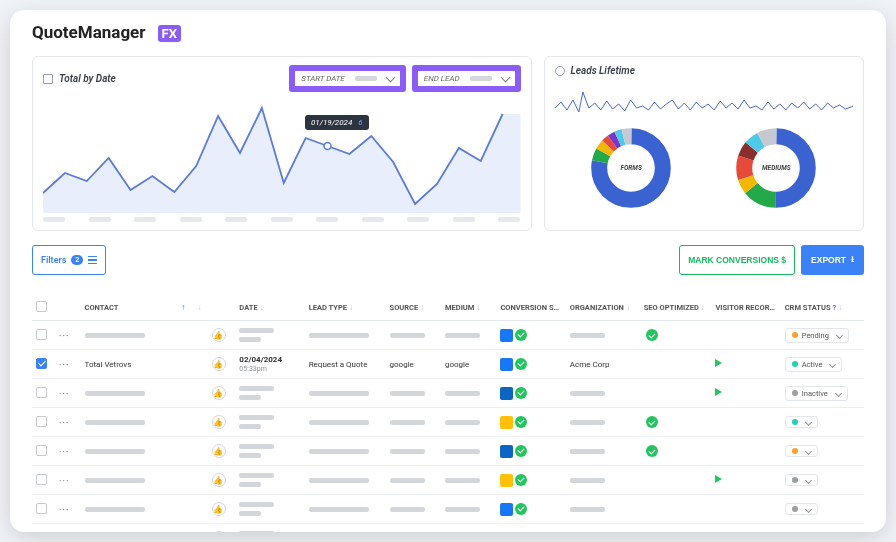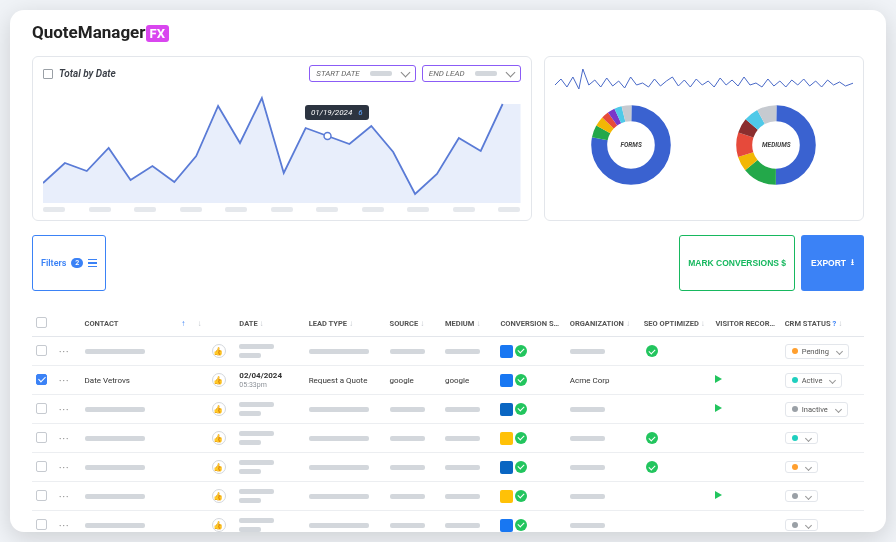--- a/index.html
+++ b/index.html
@@ -1,29 +1,29 @@
 <!DOCTYPE html>
 <html><head>
 <meta charset="utf-8">
 <style>
   * { box-sizing: border-box; margin: 0; padding: 0; }
   body { font-family: -apple-system, "Segoe UI", Roboto, Arial, sans-serif; background:#f0f3f7; width:896px; height:542px; overflow:hidden; }
   .app-frame { width:876px; height:522px; margin:10px; background:#fff; border-radius:14px; box-shadow:0 6px 24px rgba(0,0,0,.15); overflow:hidden; display:flex; flex-direction:column; }
   .topbar{ padding:12px 22px 8px; }
   .logo{ font-size:17px; font-weight:700; color:#222; }
-  .logo .fx{ display:inline-block; background:#d946ef; color:#fff; border-radius:3px; padding:1px 4px; font-size:13px; margin-left:0;}
+  .logo .fx{ display:inline-block; background:#8b5cf6; color:#fff; border-radius:3px; padding:1px 4px; font-size:13px; margin-left:12px;}
   .cards{ display:flex; gap:12px; padding:6px 22px 10px;}
   .card{ border:1px solid #e3e6eb; border-radius:6px; flex:1; padding:8px 10px; display:flex; flex-direction:column; position:relative;font-style:italic;}
   .card.left{ flex:1.6;}
   .card-head{ display:flex; align-items:center; justify-content:space-between; padding-bottom:6px;}
   .card-title{ font-size:10px; color:#3a3f47; font-weight:600; display:flex; align-items:center; gap:6px;}
   .icon-cal, .icon-user{ width:10px; height:10px; border:1px solid #9aa0a6; border-radius:1px; position:relative;}
   .icon-user{ border-radius:50%;}
   .date-selects{ display:flex; gap:6px;}
-  .date-select{ border:1px solid #8b5cf6; border-radius:3px; font-size:8px; color:#666; padding:3px 6px; display:flex; align-items:center; gap:10px; cursor:pointer;}
+  .date-select{ border:6px solid #8b5cf6; border-radius:3px; font-size:8px; color:#666; padding:3px 6px; display:flex; align-items:center; gap:10px; cursor:pointer;}
   .chev{ width:7px; height:7px; border-right:1.2px solid #888; border-bottom:1.2px solid #888; transform:rotate(45deg); margin-top:-2px;}
   .chart-area{ flex:1; position:relative; overflow:hidden;}
   svg.line{ width:100%; height:115px; display:block;}
   .tooltip{ position:absolute; left:262px; top:17px; background:#2c3440; color:#fff; font-size:8px; padding:3px 6px; border-radius:3px; display:flex; gap:6px;}
   .tooltip .n{ color:#62a7ff;}
   .xlabels{ display:flex; justify-content:space-between; margin-top:4px;}
   .xlabels span{ width:22px; height:5px; background:#e5e8ec; border-radius:2px;}
   .right-card{ display:flex; flex-direction:column; gap:6px;}
   .spark{ height:30px;}
   svg.spark-line{ width:100%; height:30px;}
@@ -31,21 +31,21 @@
   .donut-wrap{ display:flex; flex-direction:column; align-items:center; gap:4px; position:relative;}
   .donut-label{ position:absolute; top:50%; left:50%; transform:translate(-50%,-50%); font-size:6.5px; color:#444; font-weight:700;}
   svg.donut{ width:84px; height:84px;}
   .toolbar{ display:flex; justify-content:space-between; padding:4px 22px;}
   .filters-btn{ border:1px solid #3b82f6; color:#3b82f6; font-size:9px; padding:4px 8px; border-radius:3px; display:flex; align-items:center; gap:5px; font-weight:600; cursor:pointer;}
   .badge{ background:#3b82f6; color:#fff; border-radius:8px; font-size:7px; padding:1px 4px;}
   .sliders-ico{ width:9px; height:9px; display:flex; flex-direction:column; gap:2px;}
   .sliders-ico span{ height:1.5px; background:#3b82f6; position:relative;}
   .right-btns{ display:flex; gap:6px;}
   .btn-outline-green{ border:1px solid #17b85f; color:#17b85f; font-size:8.5px; padding:4px 8px; border-radius:3px; font-weight:700; cursor:pointer;background:#fff;}
-  .btn-blue{ background:#3b82f6; color:#fff; border:none; font-size:8.5px; padding:21px 10px; border-radius:3px; font-weight:700; cursor:pointer; display:flex; gap:5px; align-items:center;}
+  .btn-blue{ background:#3b82f6; color:#fff; border:none; font-size:8.5px; padding:8px 10px; border-radius:3px; font-weight:700; cursor:pointer; display:flex; gap:5px; align-items:center;}
   .table-wrap{ padding:0 22px 10px; overflow:hidden; flex:1;}
   table{ width:100%; border-collapse:collapse; font-size:8px; color:#333; table-layout:fixed;margin-top:16px;}
   th{ text-align:left; font-weight:700; color:#555; padding:6px 4px; border-bottom:1px solid #e3e6eb; font-size:7.5px; position:relative; white-space:nowrap; overflow:hidden; text-overflow:ellipsis;}
   th .sort{ color:#c2c6cc; font-size:8px; margin-left:2px;}
   th .up{ color:#3b82f6;}
   td{ padding:5px 4px; border-bottom:1px solid #eceef1; vertical-align:middle; white-space:nowrap; overflow:hidden;}
   .cb{ width:11px; height:11px; border:1px solid #c6cad0; border-radius:2px; display:inline-block; cursor:pointer;}
   .cb.checked{ background:#3b82f6; border-color:#3b82f6; position:relative;}
   .cb.checked::after{ content:""; position:absolute; left:3px; top:0px; width:3px; height:6px; border:solid #fff; border-width:0 1.5px 1.5px 0; transform:rotate(45deg);}
   .dots{ letter-spacing:1px; color:#888; font-weight:700; cursor:pointer;}
@@ -120,20 +120,26 @@
             <span></span>
             <span></span>
             <span></span>
             <span></span>
             <span></span>
           </div>
       </div>
     </div>
 
     <div class="card right-card">
+      <div class="card-head">
+          <div class="card-title">
+            <span class="icon-user"></span>
+            <span>Leads Lifetime</span>
+          </div>
+        </div>
       <div class="spark">
         <svg class="spark-line" viewBox="0 0 300 30" preserveAspectRatio="none">
           <path d="M0 20 L6 14 L12 22 L18 12 L24 24 L28 4 L34 20 L40 15 L46 22 L52 13 L58 21 L64 16 L70 23 L76 12 L82 20 L88 18 L94 22 L100 14 L106 21 L112 16 L118 12 L124 21 L130 15 L136 22 L142 14 L148 20 L154 16 L160 22 L166 13 L172 20 L178 15 L184 21 L190 12 L196 20 L202 18 L208 22 L214 14 L220 21 L226 16 L232 22 L238 15 L244 20 L250 14 L256 21 L262 16 L268 22 L274 15 L280 20 L286 17 L292 21 L300 18" fill="none" stroke="#4868c7" stroke-width="1"></path>
         </svg>
       </div>
       <div class="donuts">
         <div class="donut-wrap">
           <svg class="donut" viewBox="0 0 42 42">
             <circle cx="21" cy="21" r="15.9" fill="none" stroke="#3a62d0" stroke-width="8" stroke-dasharray="78 22" stroke-dashoffset="25"></circle>
             <circle cx="21" cy="21" r="15.9" fill="none" stroke="#23a84a" stroke-width="8" stroke-dasharray="5 95" stroke-dashoffset="-53"></circle>
@@ -232,21 +238,21 @@
     <td><span class="placeholder ph-med"></span></td>
     <td><span class="net-ico ic-fb"></span><span class="ok"></span></td>
     <td><span class="placeholder ph-med"></span></td>
     <td><span class="ok"></span></td>
     <td></td>
     <td><span class="status-pill"><span class="status-dot dot-orange"></span>Pending<span class="chev-sm"></span></span></td>
           </tr>
           <tr>
     <td><span class="cb checked"></span></td>
     <td><span class="dots">···</span></td>
-    <td>Date Vetrovs</td>
+    <td>Total Vetrovs</td>
     <td></td>
             <td></td>
     <td><span class="thumb-ico">👍</span></td>
     <td class="date-cell"><b>02/04/2024</b><span>05:33pm</span></td>
     <td>Request a Quote</td>
     <td>google</td>
     <td>google</td>
     <td><span class="net-ico ic-fb"></span><span class="ok"></span></td>
     <td>Acme Corp</td>
     <td></td>

